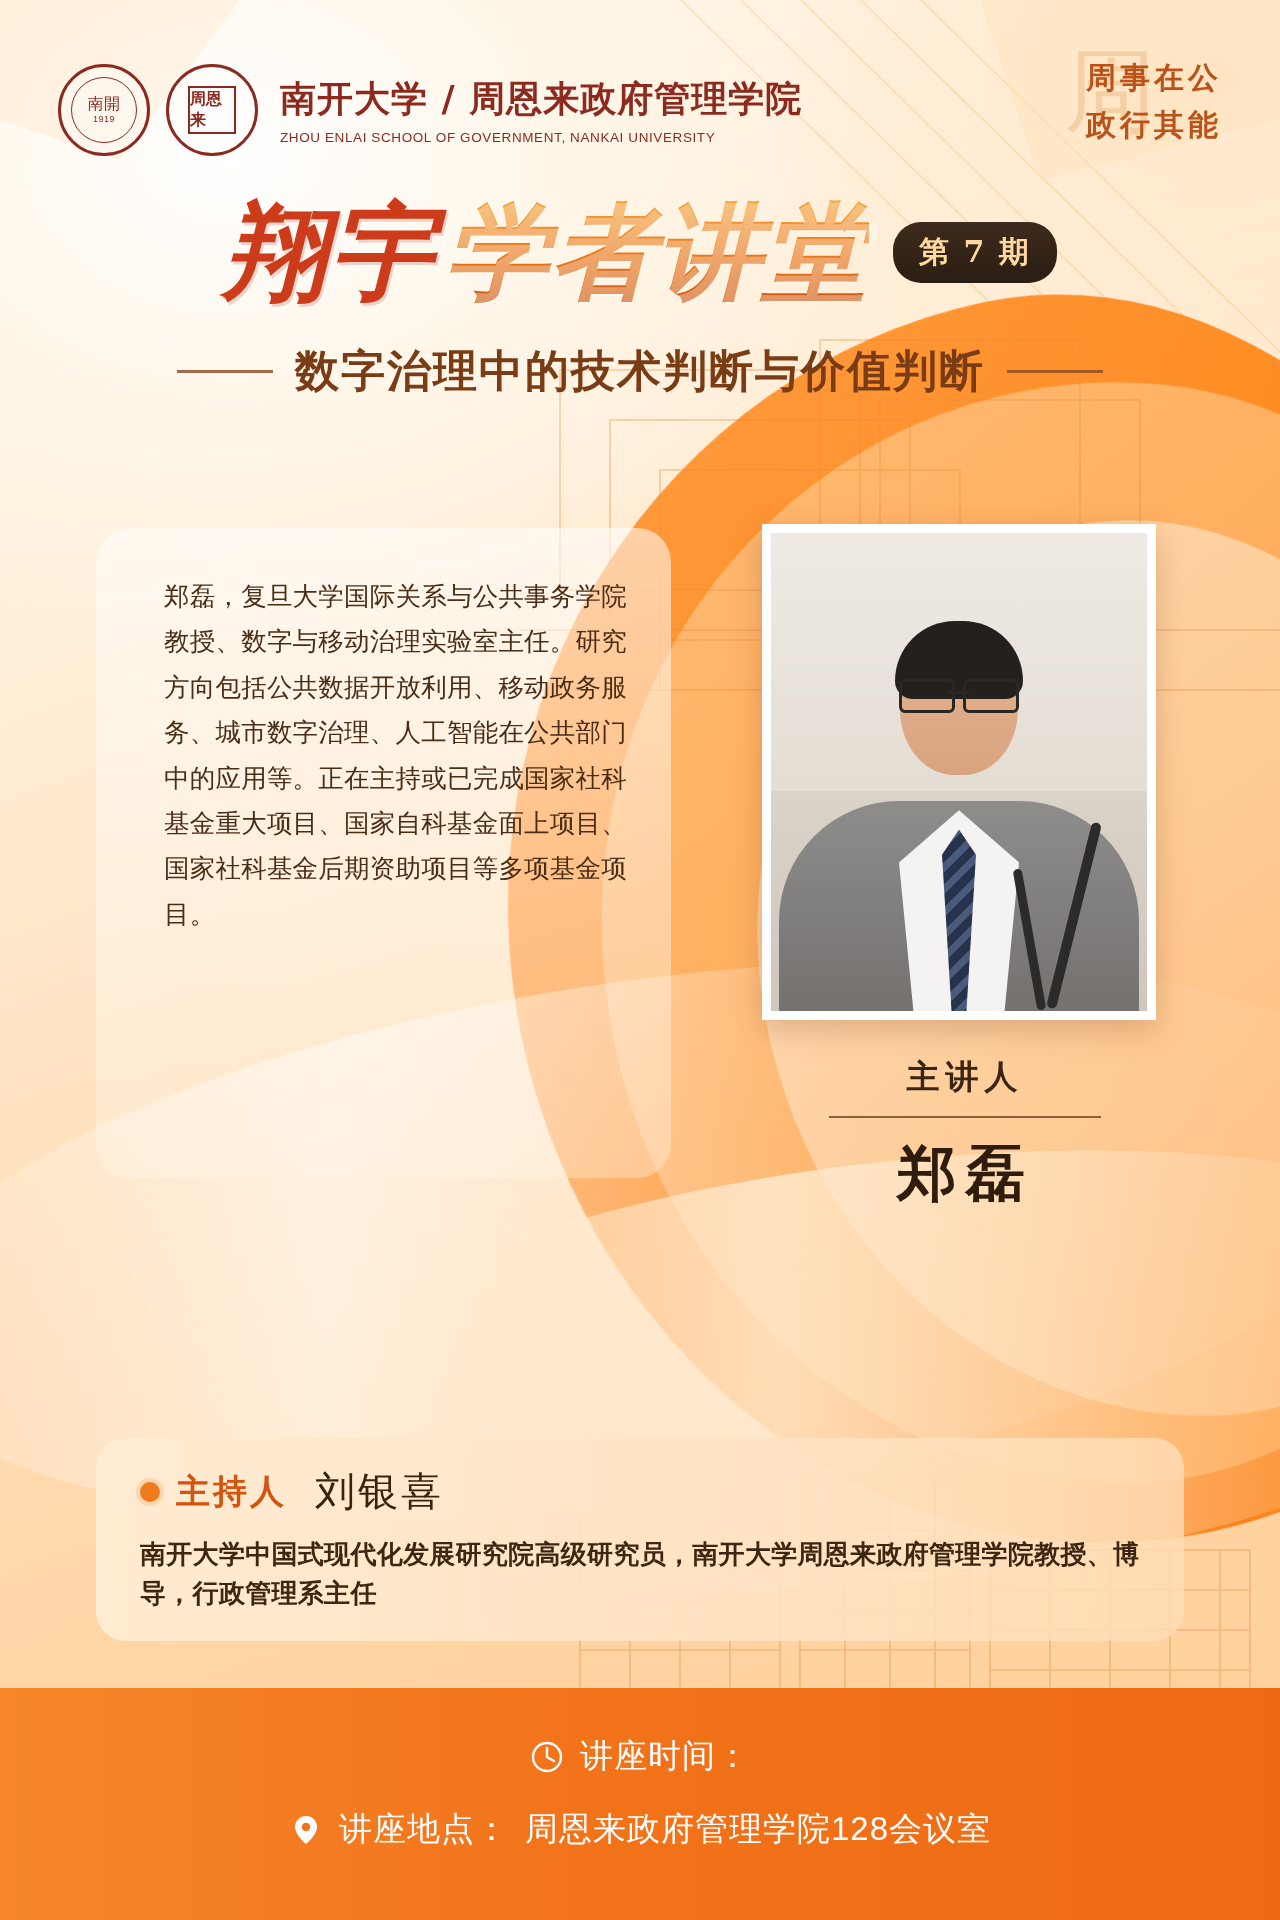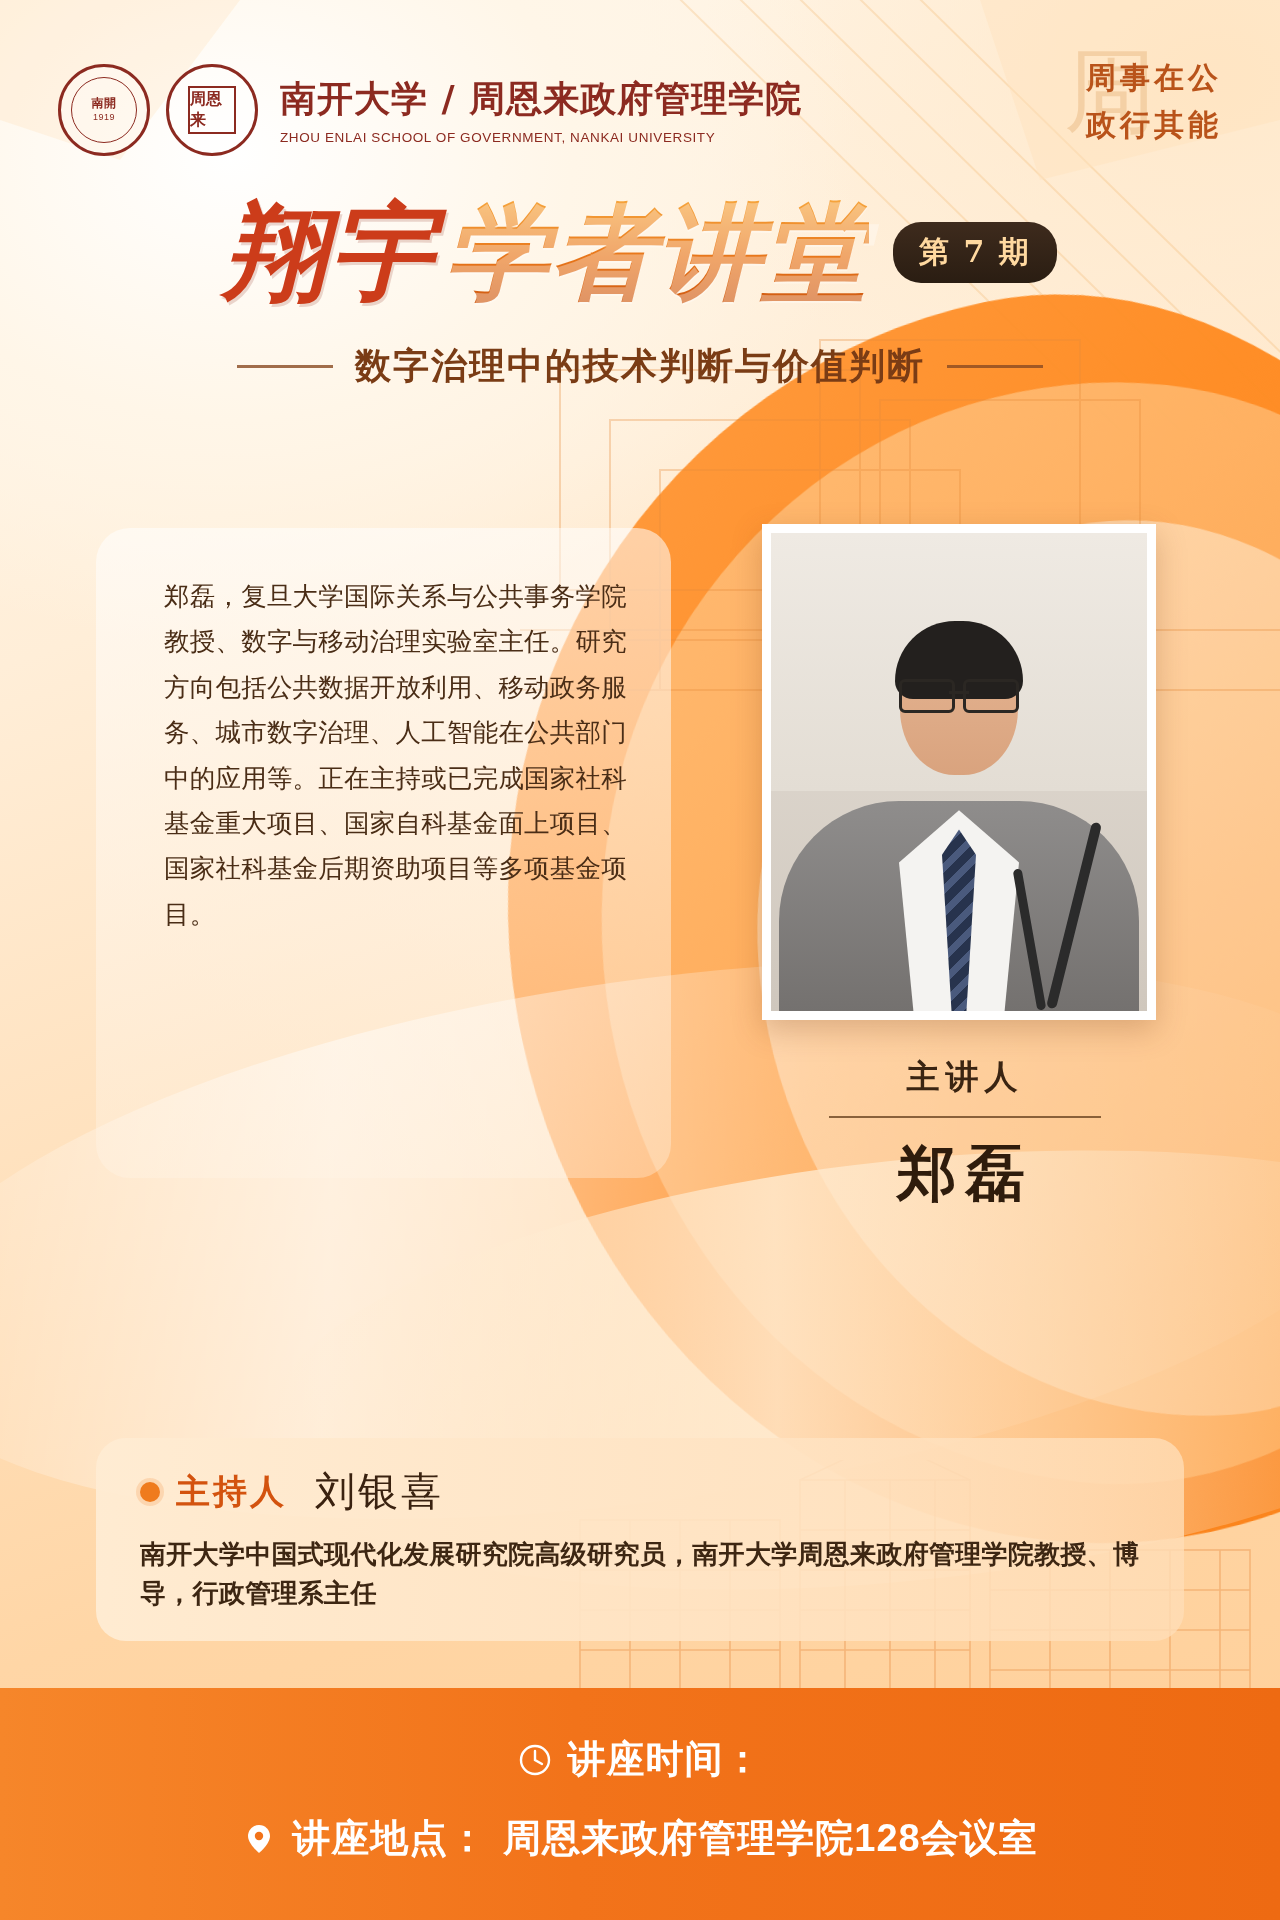--- a/index.html
+++ b/index.html
@@ -103,21 +103,21 @@
     background: rgba(255,255,255,.35);
     letter-spacing: .5px;
   }
   .seal .seal-inner {
     width: 64px; height: 64px;
     border: 1.5px solid #8c2a20;
     border-radius: 50%;
     display:flex; align-items:center; justify-content:center;
     flex-direction: column;
   }
-  .seal .cn { font-size: 12px; font-weight: bold; }
+  .seal .cn { font-size: 16px; font-weight: normal; }
   .seal .yr { font-size: 9px; margin-top: 2px; }
   .seal2 {
     width: 86px; height: 86px;
     border-radius: 50%;
     border: 3px solid #8c2a20;
     color: #8c2a20;
     display:flex; align-items:center; justify-content:center;
     background: rgba(255,255,255,.35);
   }
   .seal2 .box {
@@ -221,21 +221,21 @@
     align-items: center;
     justify-content: center;
     gap: 22px;
   }
   .sub-line {
     width: 96px; height: 3px;
     background: #8a4a22;
     opacity: .8;
   }
   .subtitle {
-    font-size: 36px;
+    font-size: 44px;
     color: #7a3c15;
     font-weight: bold;
     letter-spacing: 2px;
     font-family: "DejaVu Serif", serif;
     white-space: nowrap;
   }
 
   
   .bio-card {
     position: absolute;
@@ -439,24 +439,24 @@
   }
   .f-row {
     display: flex;
     align-items: center;
     justify-content: center;
     gap: 16px;
     margin-bottom: 28px;
   }
   .f-ico { width: 34px; height: 34px; flex: 0 0 34px; }
   .f-text {
-    font-size: 38px;
+    font-size: 33px;
     letter-spacing: 1px;
     white-space: nowrap;
-    font-weight: 700;
+    font-weight: 400;
   }
 </style>
 </head>
 <body>
 
 <div class="poster">
 
   <div class="bg-layer">
     <svg class="topstripes" viewBox="0 0 1280 430" preserveAspectRatio="none">
       <g stroke="#f0b268" stroke-width="2" fill="none" opacity="0.55">

